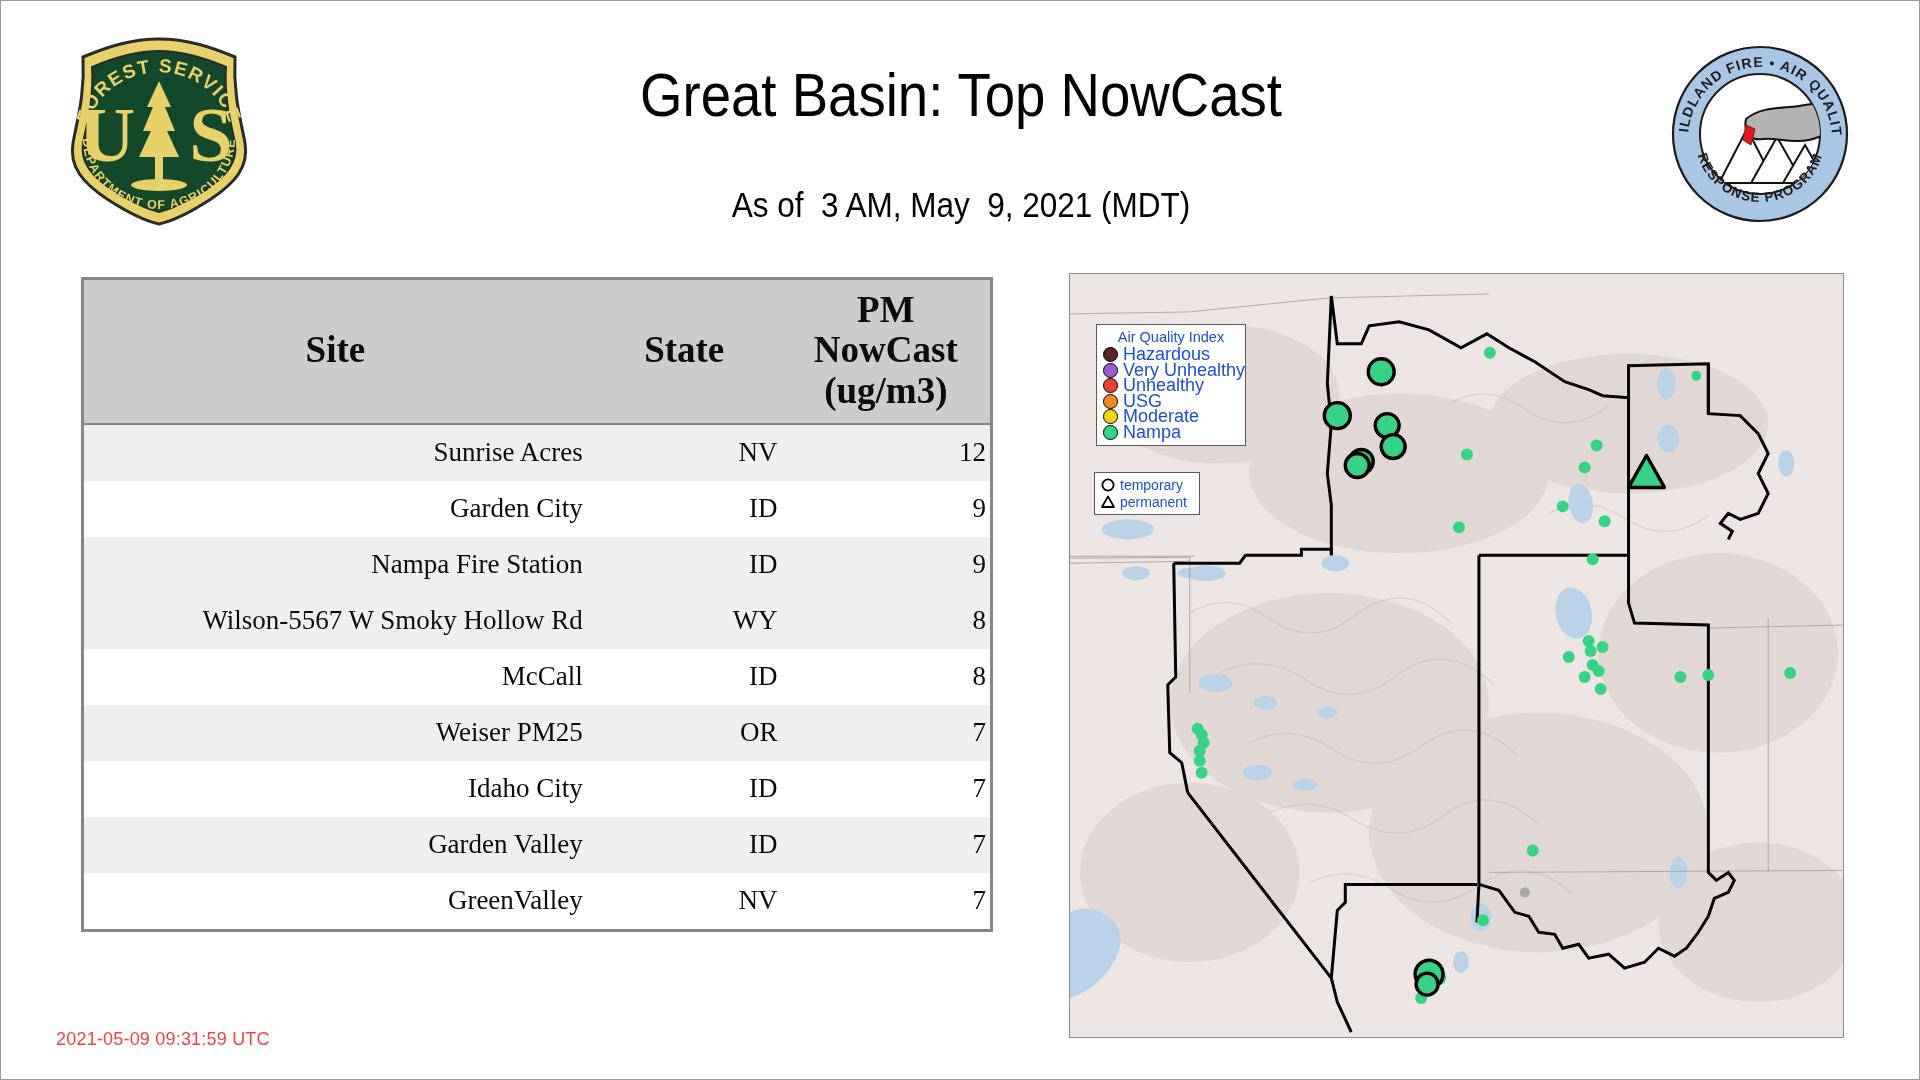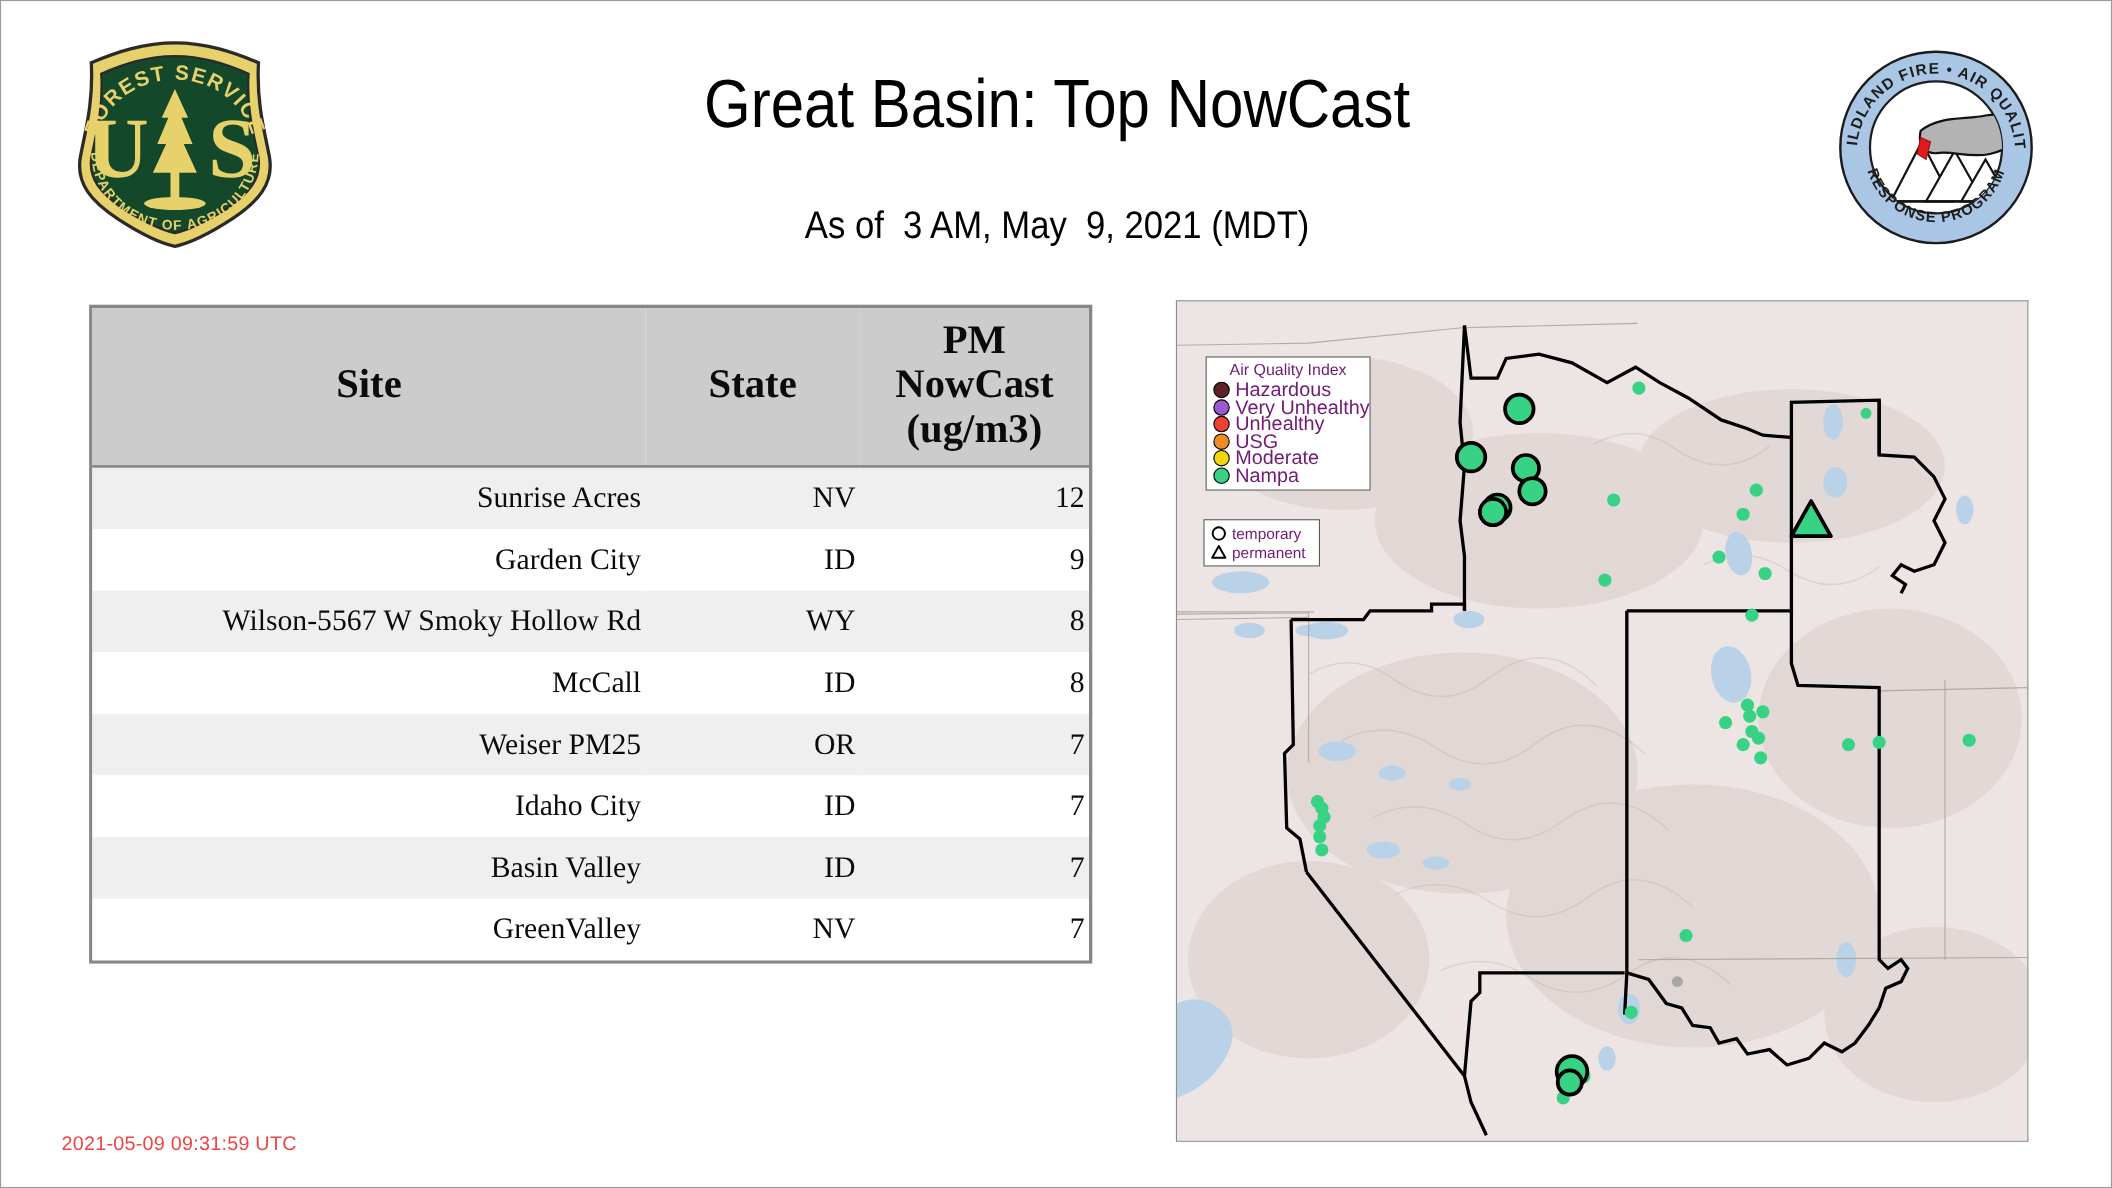--- a/index.html
+++ b/index.html
@@ -132,21 +132,21 @@
     overflow: hidden;
     background: #efeae8;
   }
   #map-panel svg { display:block; width:100%; height:100%; }
 
   .legend-box {
     position: absolute;
     background: #ffffff;
     border: 1px solid #5a5a5a;
     font-family: "Liberation Sans", sans-serif;
-    color: #701a75;
+    color: #1d4ed8;
   }
   #aqi-legend {
     left: 26px;
     top: 50px;
     width: 136px;
     padding: 4px 6px 5px 6px;
   }
   #aqi-legend .lg-title {
     font-size: 14.5px;
     text-align: center;
@@ -271,41 +271,46 @@
           <td>Sunrise Acres</td>
           <td>NV</td>
           <td>12</td>
         </tr>
         <tr class="even">
           <td>Garden City</td>
           <td>ID</td>
           <td>9</td>
         </tr>
         <tr class="odd">
+          <td>Nampa Fire Station</td>
+          <td>ID</td>
+          <td>9</td>
+        </tr>
+        <tr class="odd">
           <td>Wilson-5567 W Smoky Hollow Rd</td>
           <td>WY</td>
           <td>8</td>
         </tr>
         <tr class="even">
           <td>McCall</td>
           <td>ID</td>
           <td>8</td>
         </tr>
         <tr class="odd">
           <td>Weiser PM25</td>
           <td>OR</td>
           <td>7</td>
         </tr>
         <tr class="even">
           <td>Idaho City</td>
           <td>ID</td>
           <td>7</td>
         </tr>
         <tr class="odd">
-          <td>Basin Valley</td>
+          <td>Garden Valley</td>
           <td>ID</td>
           <td>7</td>
         </tr>
         <tr class="even">
           <td>GreenValley</td>
           <td>NV</td>
           <td>7</td>
         </tr>
       </tbody>
     </table>

